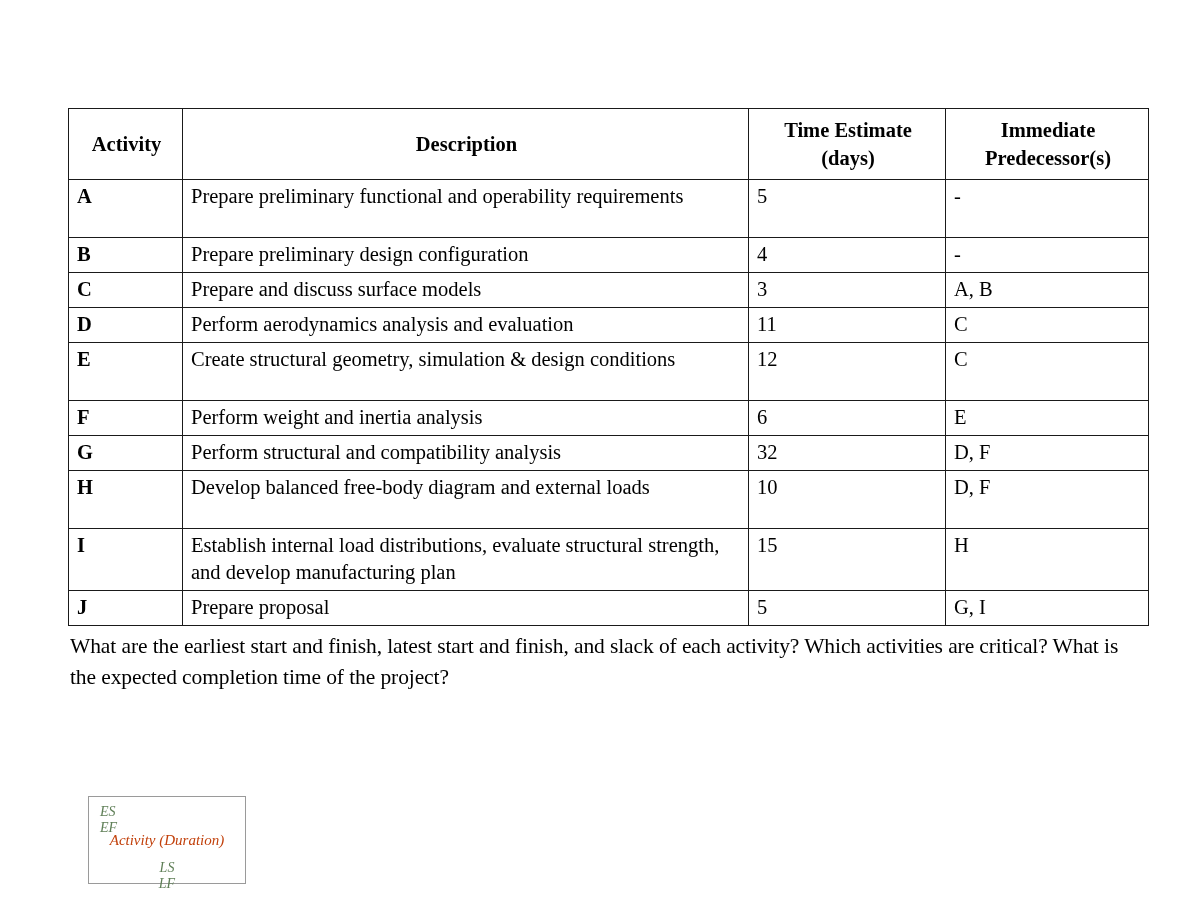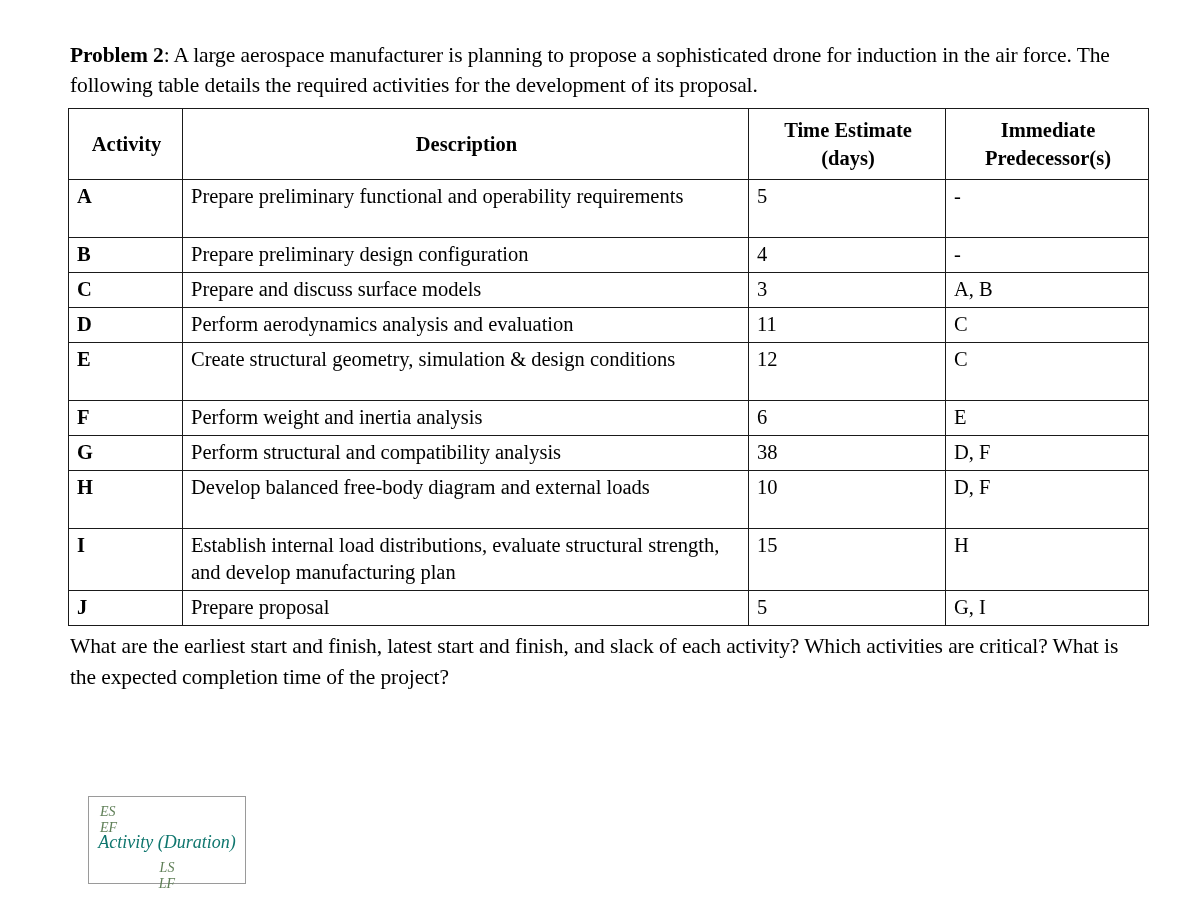--- a/index.html
+++ b/index.html
@@ -141,32 +141,29 @@
   }
   .legend-row.top    { top: 7px; }
   .legend-row.bottom { top: 63px; text-align: center; }
   .legend-mid {
     position: absolute;
     left: 0;
     top: 35px;
     width: 100%;
     text-align: center;
     font-style: italic;
-    font-size: 18px;
-    color: #0f766e;
+    font-size: 15px;
+    color: #c2410c;
   }
 </style>
 </head>
 <body>
 
 <div class="page">
 
-  <p class="intro">
-    <span class="lead">Problem 2</span><span>: A large aerospace manufacturer is planning to propose a sophisticated drone for induction in the air force. The following table details the required activities for the development of its proposal.</span>
-  </p>
 
   <div class="tbl-wrap">
     <table class="activities">
       <colgroup>
         <col class="c-act">
         <col class="c-desc">
         <col class="c-time">
         <col class="c-pred">
       </colgroup>
       <thead>
@@ -216,21 +213,21 @@
         </tr>
         <tr class="r-short">
           <td class="act-cell">F</td>
           <td class="desc-cell">Perform weight and inertia analysis</td>
           <td class="num-cell">6</td>
           <td class="pred-cell">E</td>
         </tr>
         <tr class="r-short">
           <td class="act-cell">G</td>
           <td class="desc-cell">Perform structural and compatibility analysis</td>
-          <td class="num-cell">38</td>
+          <td class="num-cell">32</td>
           <td class="pred-cell">D, F</td>
         </tr>
         <tr class="r-tall">
           <td class="act-cell">H</td>
           <td class="desc-cell">Develop balanced free-body diagram and external loads</td>
           <td class="num-cell">10</td>
           <td class="pred-cell">D, F</td>
         </tr>
         <tr class="r-tall">
           <td class="act-cell">I</td>

